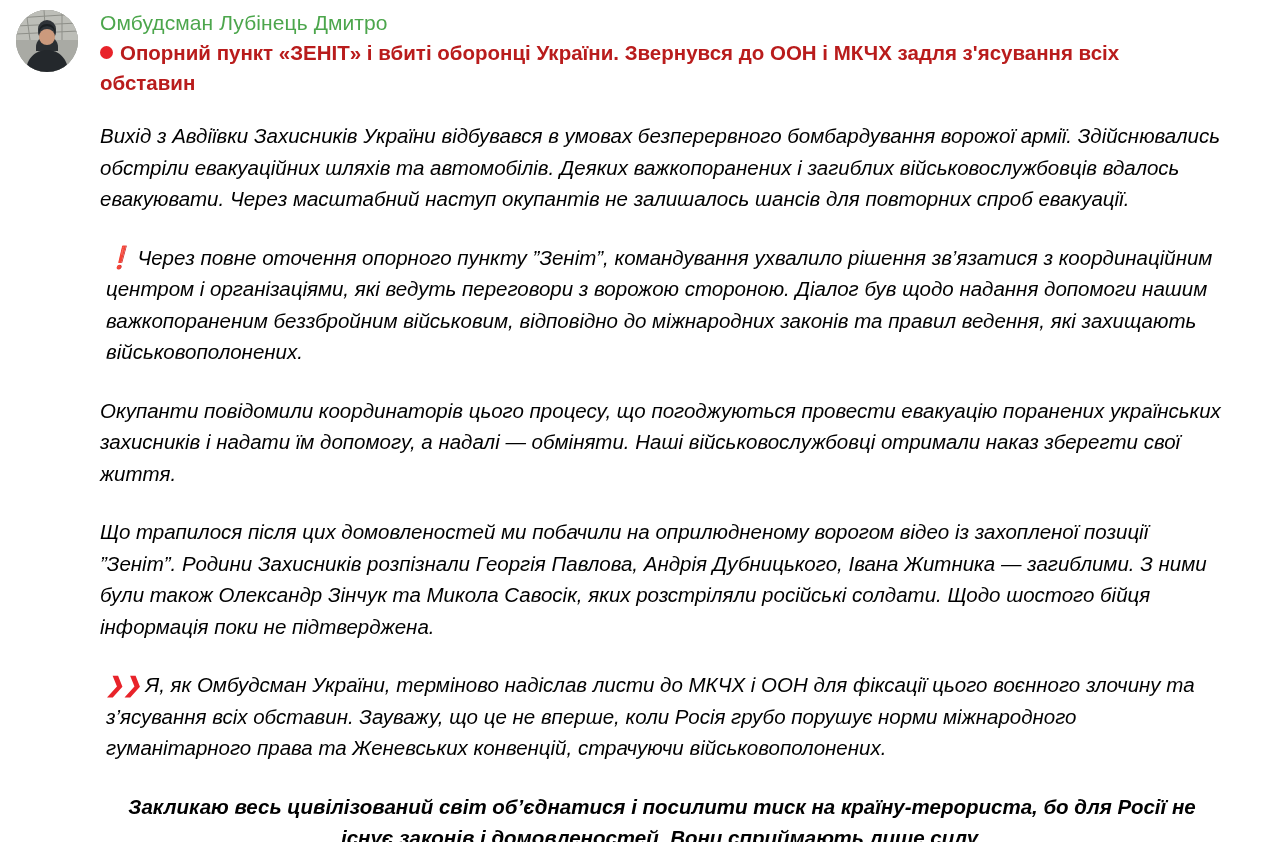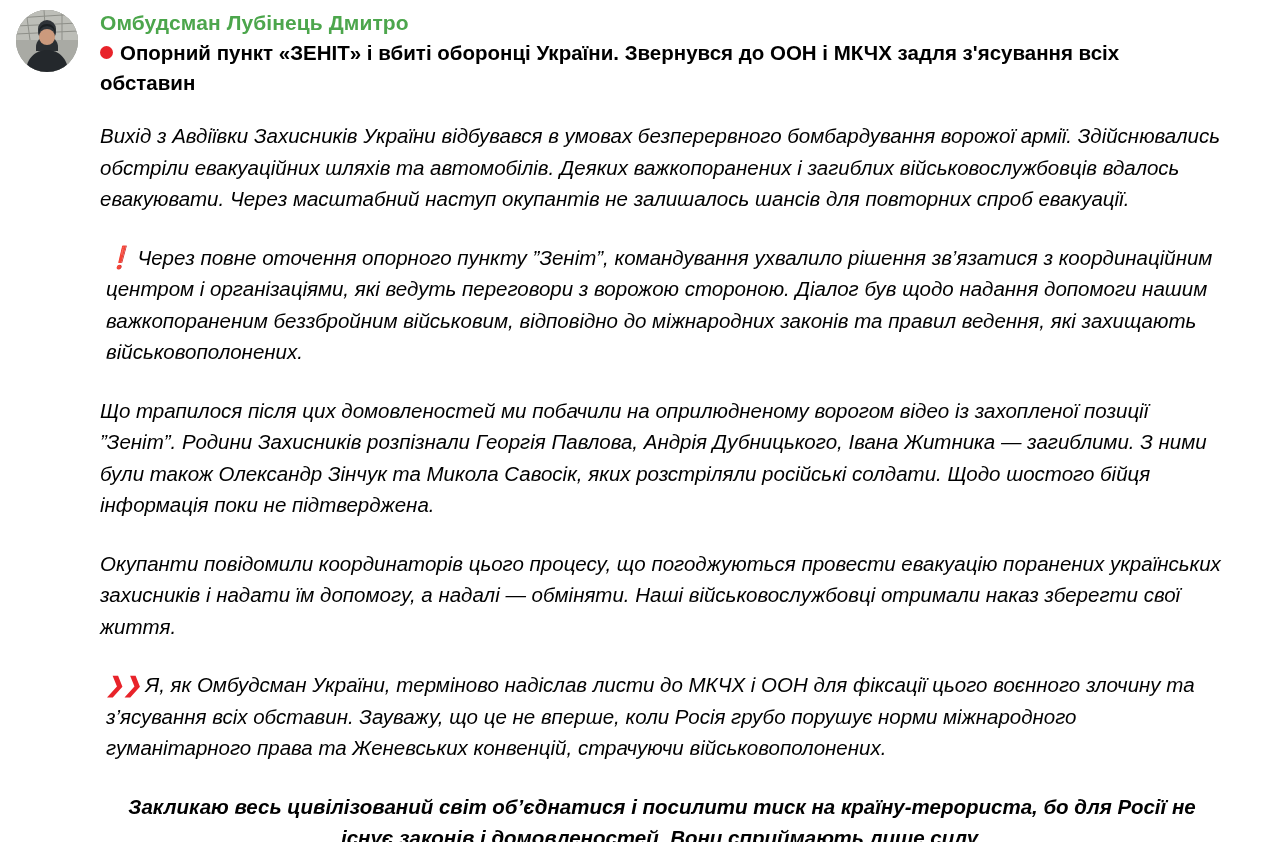--- a/index.html
+++ b/index.html
@@ -27,32 +27,32 @@
     top: 10px;
     width: 62px;
     height: 62px;
     border-radius: 50%;
     overflow: hidden;
     background: #8c8f8a;
   }
   .avatar svg { display: block; }
   .author {
     font-size: 21px;
-    font-weight: bold;
+    font-weight: normal;
     color: #4ca64c;
     line-height: 26px;
     margin: 0 0 2px 0;
     letter-spacing: 0.1px;
   }
   .headline {
     font-size: 20.5px;
     font-weight: bold;
     line-height: 30px;
     margin: 0 12px 4px 0;
-    color: #000000;
+    color: #b91c1c;
   }
   .bullet-dot {
     display: inline-block;
     width: 13px;
     height: 13px;
     border-radius: 50%;
     background: #e8232a;
     margin-right: 7px;
     vertical-align: 1px;
   }
@@ -117,25 +117,25 @@
 
     <p class="para">
       <span>Вихід з Авдіївки Захисників України відбувався в умовах безперервного бомбардування ворожої армії. Здійснювались обстріли евакуаційних шляхів та автомобілів. Деяких важкопоранених і загиблих військовослужбовців вдалось евакуювати. Через масштабний наступ окупантів не залишалось шансів для повторних спроб евакуації.</span>
     </p>
 
     <p class="para indent">
       <span class="mark excl">❗</span><span>Через повне оточення опорного пункту ”Зеніт”, командування ухвалило рішення зв’язатися з координаційним центром і організаціями, які ведуть переговори з ворожою стороною. Діалог був щодо надання допомоги нашим важкопораненим беззбройним військовим, відповідно до міжнародних законів та правил ведення, які захищають військовополонених.</span>
     </p>
 
     <p class="para">
-      <span>Що трапилося після цих домовленостей ми побачили на оприлюдненому ворогом відео із захопленої позиції ”Зеніт”. Родини Захисників розпізнали Георгія Павлова, Андрія Дубницького, Івана Житника — загиблими. З ними були також Олександр Зінчук та Микола Савосік, яких розстріляли російські солдати. Щодо шостого бійця інформація поки не підтверджена.</span>
+      <span>Окупанти повідомили координаторів цього процесу, що погоджуються провести евакуацію поранених українських захисників і надати їм допомогу, а надалі — обміняти. Наші військовослужбовці отримали наказ зберегти свої життя.</span>
     </p>
 
     <p class="para">
-      <span>Окупанти повідомили координаторів цього процесу, що погоджуються провести евакуацію поранених українських захисників і надати їм допомогу, а надалі — обміняти. Наші військовослужбовці отримали наказ зберегти свої життя.</span>
+      <span>Що трапилося після цих домовленостей ми побачили на оприлюдненому ворогом відео із захопленої позиції ”Зеніт”. Родини Захисників розпізнали Георгія Павлова, Андрія Дубницького, Івана Житника — загиблими. З ними були також Олександр Зінчук та Микола Савосік, яких розстріляли російські солдати. Щодо шостого бійця інформація поки не підтверджена.</span>
     </p>
 
     <p class="para indent">
       <span class="mark arrow">❯❯</span><span>Я, як Омбудсман України, терміново надіслав листи до МКЧХ і ООН для фіксації цього воєнного злочину та з’ясування всіх обставин. Зауважу, що це не вперше, коли Росія грубо порушує норми міжнародного гуманітарного права та Женевських конвенцій, страчуючи військовополонених.</span>
     </p>
 
     <p class="para bold">
       <span>Закликаю весь цивілізований світ об’єднатися і посилити тиск на країну-терориста, бо для Росії не існує законів і домовленостей. Вони сприймають лише силу.</span>
     </p>
 

